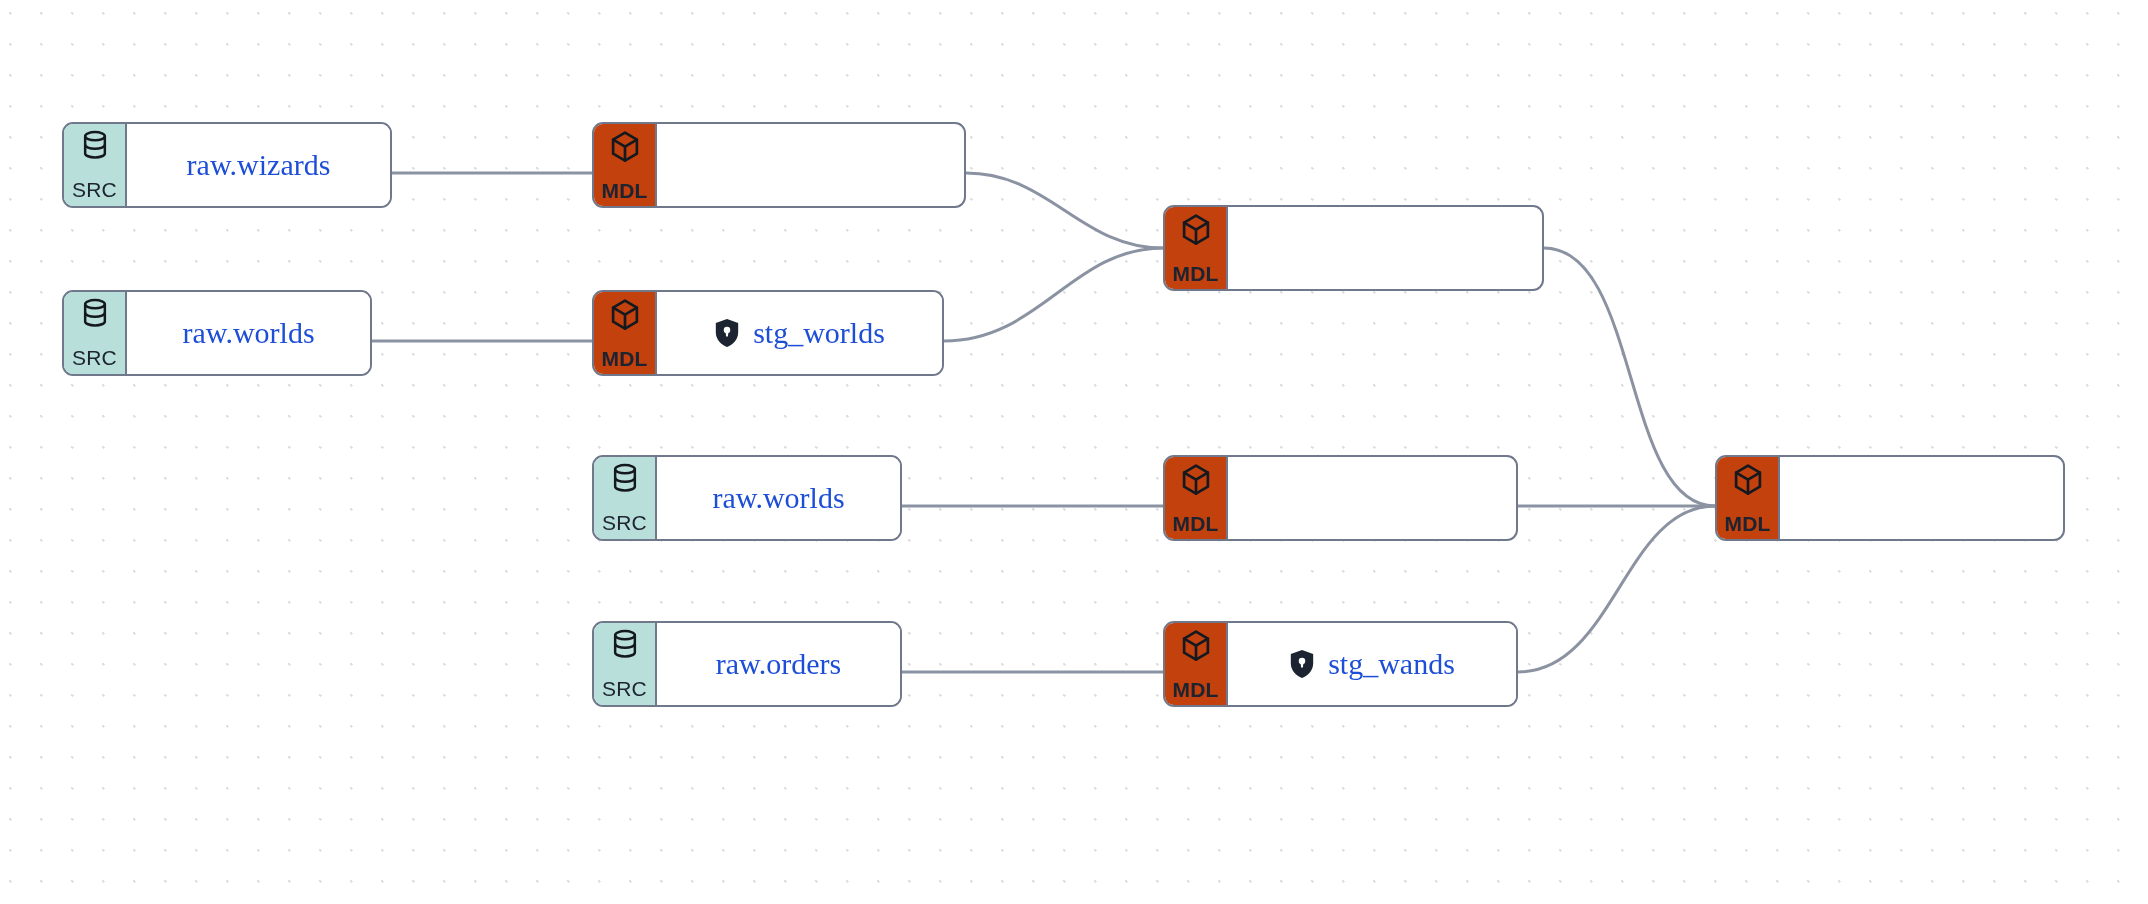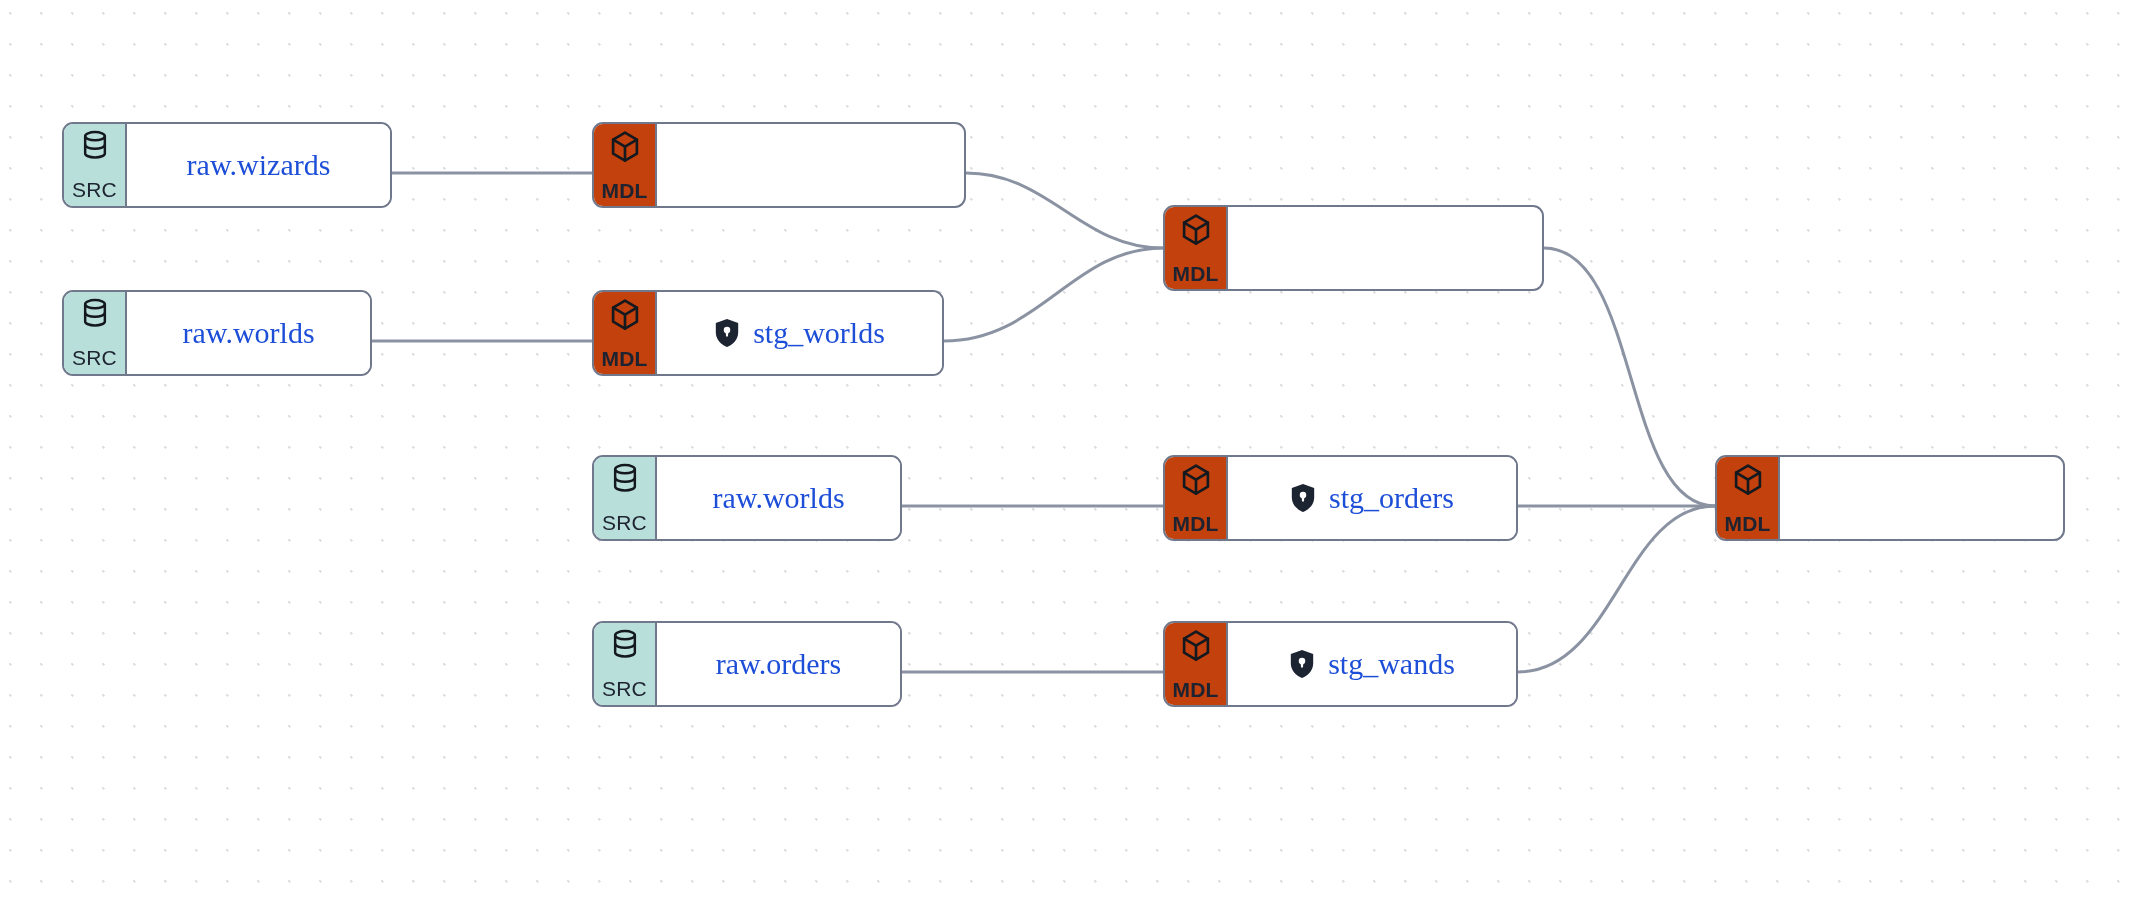--- a/index.html
+++ b/index.html
@@ -166,44 +166,36 @@
       </div>
       <div class="node" style="left: 1163px; top: 455px; width: 355px; height: 86px;">
         <div class="badge mdl">
           <span class="badge-ico"><svg width="32" height="33" viewBox="0 0 24 25" fill="none" stroke="#14181f" stroke-width="2" stroke-linecap="round" stroke-linejoin="round">
               <path d="M12 2 L21 7.3 L12 12.6 L3 7.3 Z"></path>
               <path d="M3 7.3 V17.9 L12 23.2 V12.6"></path>
               <path d="M21 7.3 V17.9 L12 23.2"></path>
             </svg></span>
           <span class="badge-txt">MDL</span>
         </div>
+      </div>
+      <div class="node" style="left: 1163px; top: 621px; width: 355px; height: 86px;">
+        <div class="badge mdl">
+          <span class="badge-ico"><svg width="32" height="33" viewBox="0 0 24 25" fill="none" stroke="#14181f" stroke-width="2" stroke-linecap="round" stroke-linejoin="round">
+              <path d="M12 2 L21 7.3 L12 12.6 L3 7.3 Z"></path>
+              <path d="M3 7.3 V17.9 L12 23.2 V12.6"></path>
+              <path d="M21 7.3 V17.9 L12 23.2"></path>
+            </svg></span>
+          <span class="badge-txt">MDL</span>
+        </div>
         <div class="body">
           <span class="shield"><svg width="26" height="30" viewBox="0 0 20 23">
               <path d="M10 0.8 L18.6 3.9 V11 C18.6 16.6 14.6 20.6 10 22.2 C5.4 20.6 1.4 16.6 1.4 11 V3.9 Z" fill="#1c2432"></path>
               <circle cx="10" cy="9.2" r="2.5" fill="#ffffff"></circle>
               <path d="M8.75 9.2 h2.5 l-0.55 5 h-1.4 Z" fill="#ffffff"></path>
             </svg></span>
-          <span class="label">stg_orders</span>
-        </div>
-      </div>
-      <div class="node" style="left: 1163px; top: 621px; width: 355px; height: 86px;">
-        <div class="badge mdl">
-          <span class="badge-ico"><svg width="32" height="33" viewBox="0 0 24 25" fill="none" stroke="#14181f" stroke-width="2" stroke-linecap="round" stroke-linejoin="round">
-              <path d="M12 2 L21 7.3 L12 12.6 L3 7.3 Z"></path>
-              <path d="M3 7.3 V17.9 L12 23.2 V12.6"></path>
-              <path d="M21 7.3 V17.9 L12 23.2"></path>
-            </svg></span>
-          <span class="badge-txt">MDL</span>
-        </div>
-        <div class="body">
-          <span class="shield"><svg width="26" height="30" viewBox="0 0 20 23">
-              <path d="M10 0.8 L18.6 3.9 V11 C18.6 16.6 14.6 20.6 10 22.2 C5.4 20.6 1.4 16.6 1.4 11 V3.9 Z" fill="#1c2432"></path>
-              <circle cx="10" cy="9.2" r="2.5" fill="#ffffff"></circle>
-              <path d="M8.75 9.2 h2.5 l-0.55 5 h-1.4 Z" fill="#ffffff"></path>
-            </svg></span>
           <span class="label">stg_wands</span>
         </div>
       </div>
       <div class="node" style="left: 1163px; top: 205px; width: 381px; height: 86px;">
         <div class="badge mdl">
           <span class="badge-ico"><svg width="32" height="33" viewBox="0 0 24 25" fill="none" stroke="#14181f" stroke-width="2" stroke-linecap="round" stroke-linejoin="round">
               <path d="M12 2 L21 7.3 L12 12.6 L3 7.3 Z"></path>
               <path d="M3 7.3 V17.9 L12 23.2 V12.6"></path>
               <path d="M21 7.3 V17.9 L12 23.2"></path>
             </svg></span>

